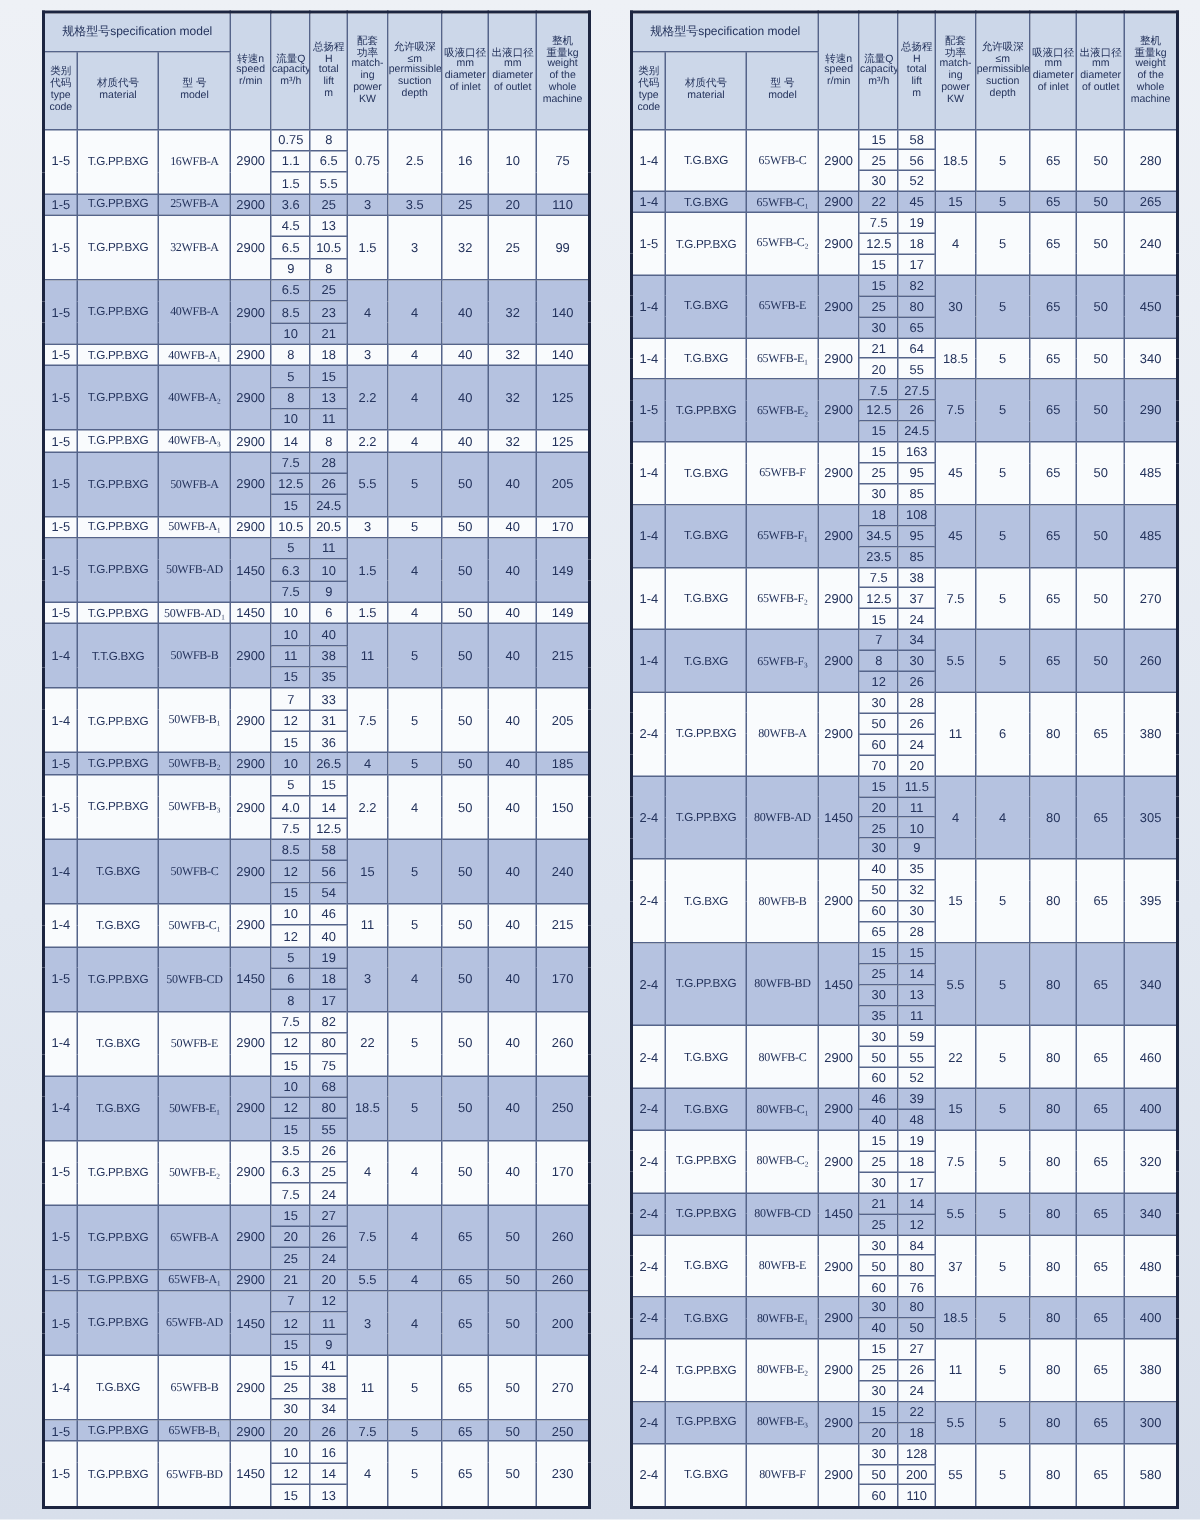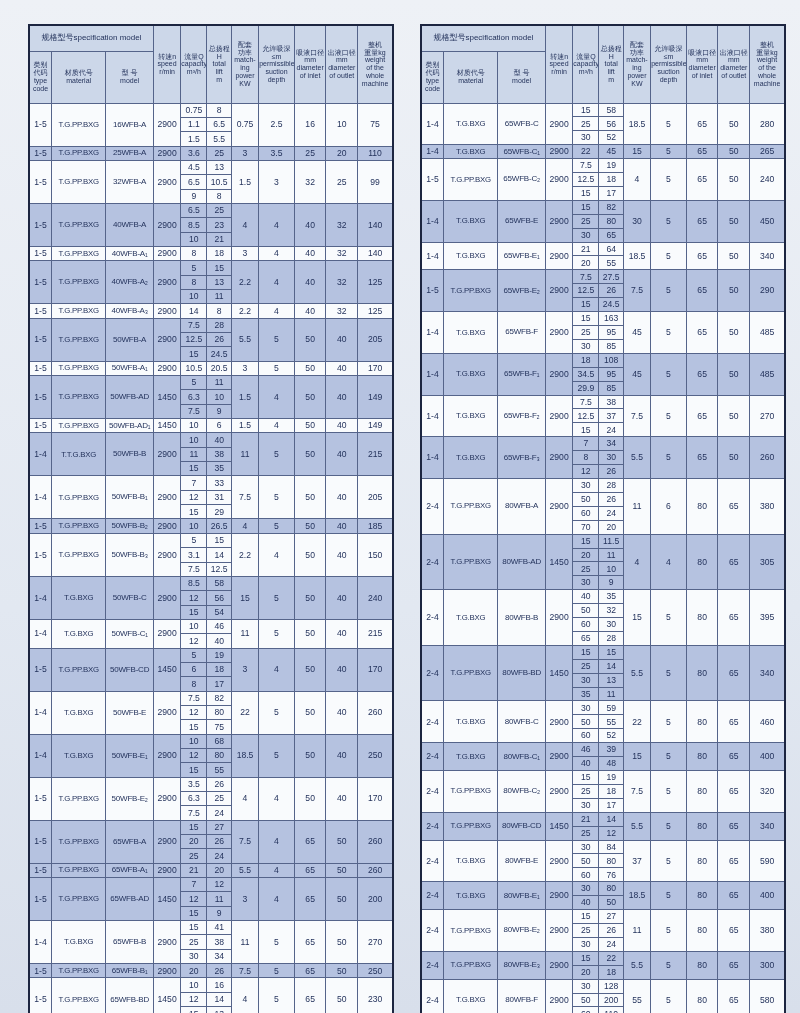--- a/index.html
+++ b/index.html
@@ -4,21 +4,21 @@
 <style>
   html,body{margin:0;padding:0;}
   body{
     width:800px;height:1013px;
     background:linear-gradient(180deg,#eef1f6 0%,#e2e8f1 60%,#d8dfeb 100%);
     font-family:"Liberation Sans","DejaVu Sans",sans-serif;
     color:#1e2c55;
   }
   .page{
     box-sizing:border-box;width:800px;height:1013px;
-    padding:24px 14px 7px 28px;display:flex;gap:26px;
+    padding:7px 14px 7px 28px;display:flex;gap:26px;
   }
   .col{flex:1;min-width:0;}
   table{
     border-collapse:collapse;table-layout:fixed;
     width:100%;height:999px;
     background:#f9fbfd;
     border:2px solid #1c2540;
   }
   th,td{
     border:1px solid #55648a;
@@ -30,21 +30,21 @@
   thead tr.h2{height:52px;}
   th{
     background:#ccd7e9;
     font-weight:normal;
     font-size:7px;line-height:1.12;
     white-space:pre-line;
   }
   th.spec{font-size:8px;}
   td{font-size:8.6px;line-height:1;}
   td.material{font-size:7.8px;letter-spacing:-0.2px;margin-top:20px;}
-  td.model{font-size:8px;letter-spacing:-0.2px;}
+  td.model{font-size:8px;letter-spacing:-0.2px;font-family:Liberation Serif, serif;}
   tr.shaded td{background:#b5c2e0;}
   tr.plain td{background:#f9fbfd;}
 </style>
 </head>
 <body>
 
 <div class="page">
   <div class="col">
     <table>
         <colgroup>
@@ -336,21 +336,21 @@
             <td class="inlet" rowspan="3">50</td>
             <td class="outlet" rowspan="3">40</td>
             <td class="weight" rowspan="3">205</td>
           </tr>
           <tr class="plain">
             <td class="q">12</td>
             <td class="h">31</td>
           </tr>
           <tr class="plain">
             <td class="q">15</td>
-            <td class="h">29</td>
+            <td class="h">36</td>
           </tr>
           <tr class="shaded">
             <td class="type" rowspan="1">1-5</td>
             <td class="material" rowspan="1">T.G.PP.BXG</td>
             <td class="model" rowspan="1">50WFB-B₂</td>
             <td class="speed" rowspan="1">2900</td>
             <td class="q">10</td>
             <td class="h">26.5</td>
             <td class="power" rowspan="1">4</td>
             <td class="suction" rowspan="1">5</td>
@@ -365,21 +365,21 @@
             <td class="speed" rowspan="3">2900</td>
             <td class="q">5</td>
             <td class="h">15</td>
             <td class="power" rowspan="3">2.2</td>
             <td class="suction" rowspan="3">4</td>
             <td class="inlet" rowspan="3">50</td>
             <td class="outlet" rowspan="3">40</td>
             <td class="weight" rowspan="3">150</td>
           </tr>
           <tr class="plain">
-            <td class="q">3.1</td>
+            <td class="q">4.0</td>
             <td class="h">14</td>
           </tr>
           <tr class="plain">
             <td class="q">7.5</td>
             <td class="h">12.5</td>
           </tr>
           <tr class="shaded">
             <td class="type" rowspan="3">1-4</td>
             <td class="material" rowspan="3">T.G.BXG</td>
             <td class="model" rowspan="3">50WFB-C</td>
@@ -827,21 +827,21 @@
             <td class="suction" rowspan="3">5</td>
             <td class="inlet" rowspan="3">65</td>
             <td class="outlet" rowspan="3">50</td>
             <td class="weight" rowspan="3">485</td>
           </tr>
           <tr class="shaded">
             <td class="q">34.5</td>
             <td class="h">95</td>
           </tr>
           <tr class="shaded">
-            <td class="q">29.9</td>
+            <td class="q">23.5</td>
             <td class="h">85</td>
           </tr>
           <tr class="plain">
             <td class="type" rowspan="3">1-4</td>
             <td class="material" rowspan="3">T.G.BXG</td>
             <td class="model" rowspan="3">65WFB-F₂</td>
             <td class="speed" rowspan="3">2900</td>
             <td class="q">7.5</td>
             <td class="h">38</td>
             <td class="power" rowspan="3">7.5</td>
@@ -1059,21 +1059,21 @@
             <td class="type" rowspan="3">2-4</td>
             <td class="material" rowspan="3">T.G.BXG</td>
             <td class="model" rowspan="3">80WFB-E</td>
             <td class="speed" rowspan="3">2900</td>
             <td class="q">30</td>
             <td class="h">84</td>
             <td class="power" rowspan="3">37</td>
             <td class="suction" rowspan="3">5</td>
             <td class="inlet" rowspan="3">80</td>
             <td class="outlet" rowspan="3">65</td>
-            <td class="weight" rowspan="3">590</td>
+            <td class="weight" rowspan="3">480</td>
           </tr>
           <tr class="plain">
             <td class="q">50</td>
             <td class="h">80</td>
           </tr>
           <tr class="plain">
             <td class="q">60</td>
             <td class="h">76</td>
           </tr>
           <tr class="shaded">

